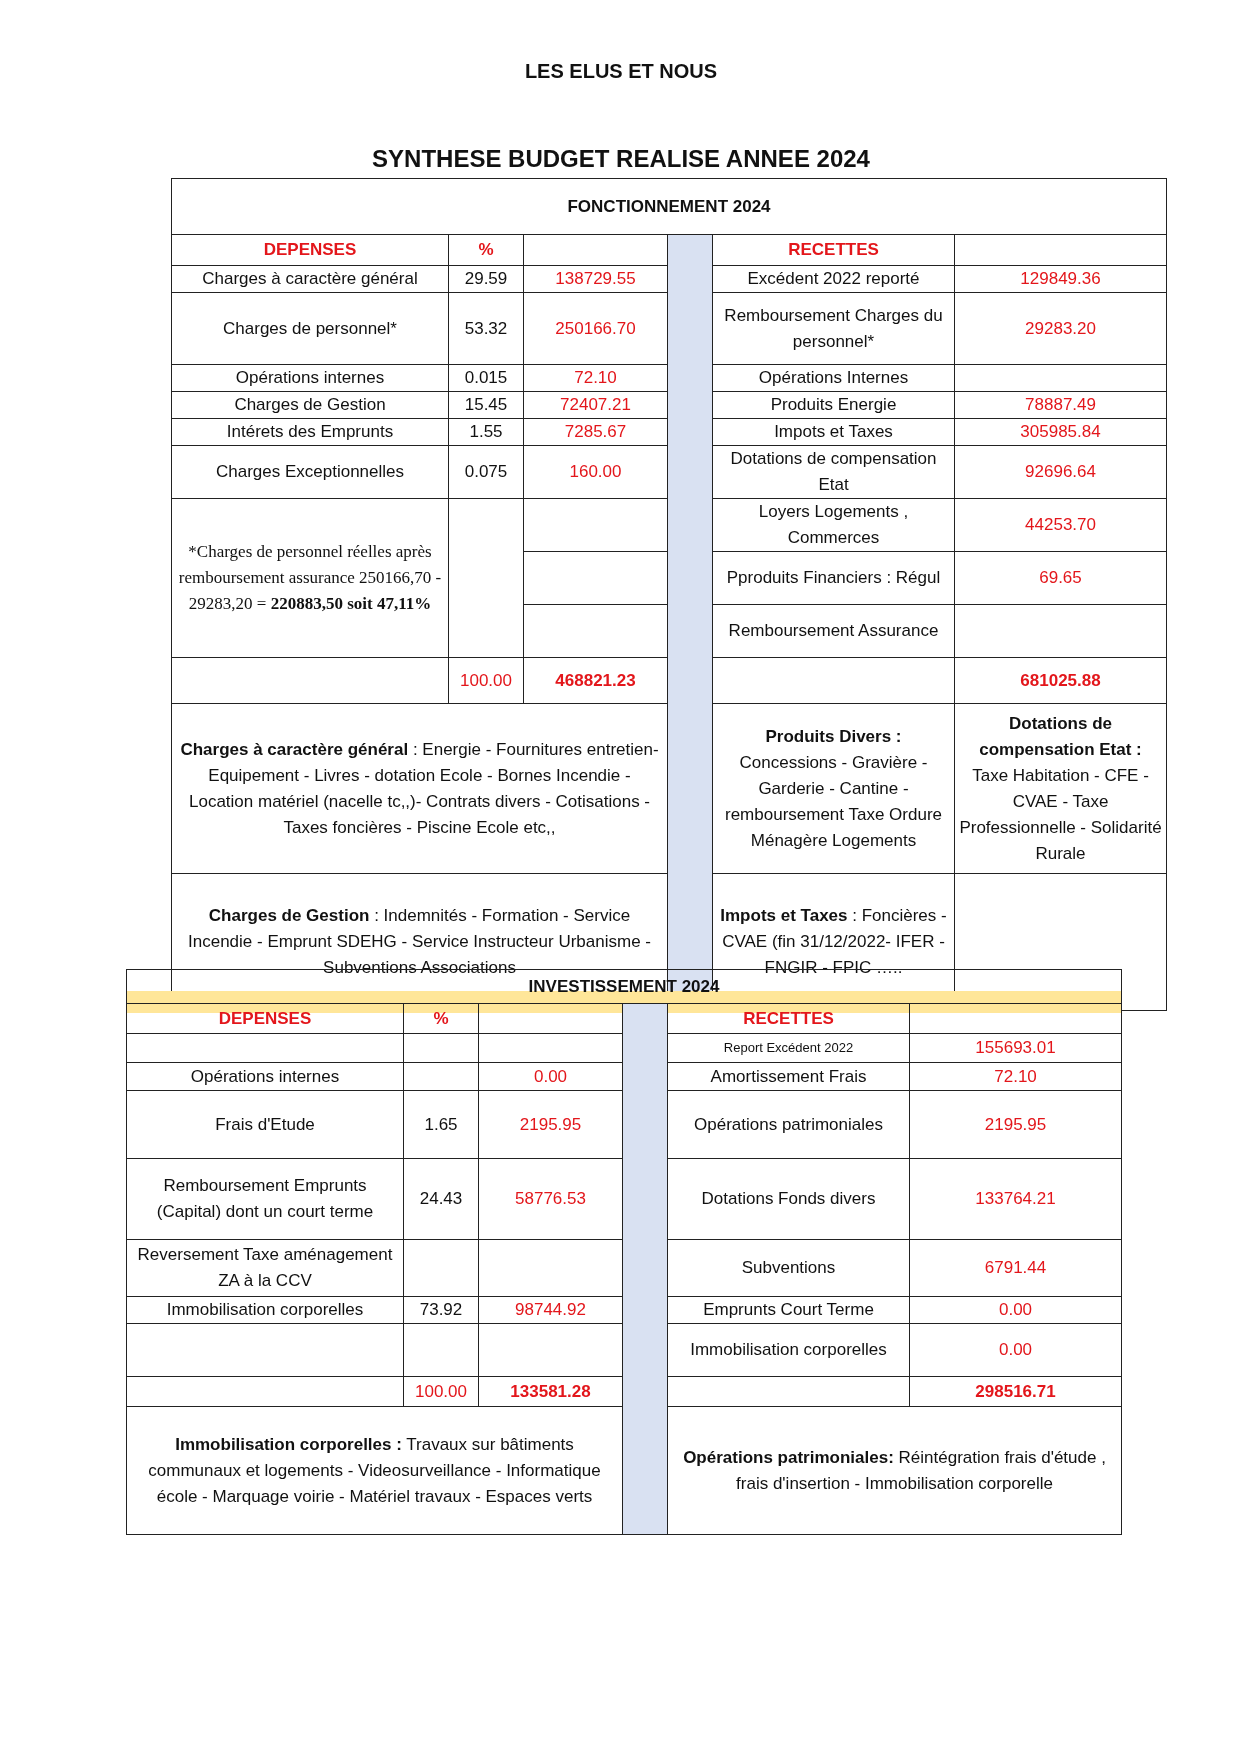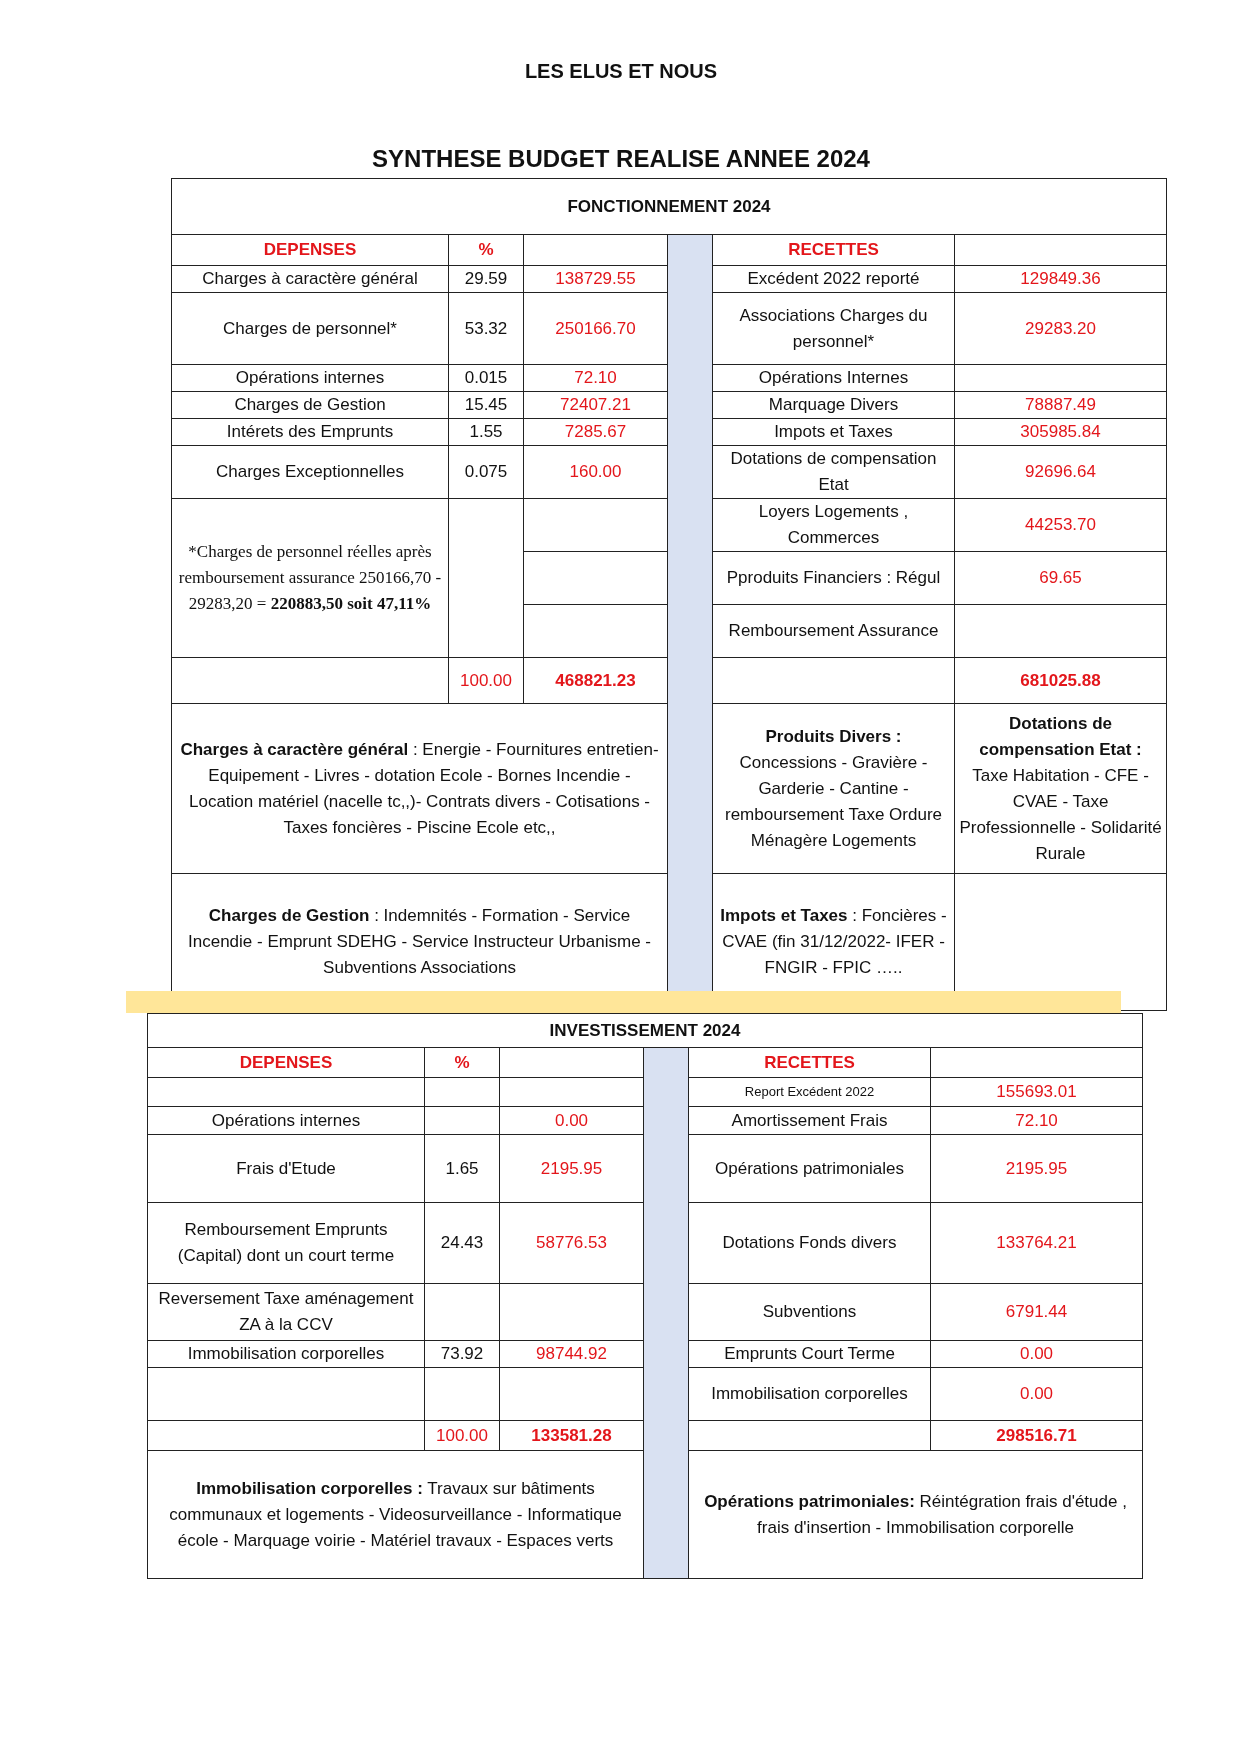--- a/index.html
+++ b/index.html
@@ -50,35 +50,35 @@
     <td>Charges à caractère général</td>
     <td>29.59</td>
     <td class="red">138729.55</td>
     <td>Excédent 2022 reporté</td>
     <td class="red">129849.36</td>
   </tr>
   <tr style="height:72px">
     <td>Charges de personnel*</td>
     <td>53.32</td>
     <td class="red">250166.70</td>
-    <td>Associations Charges du personnel*</td>
+    <td>Remboursement Charges du personnel*</td>
     <td class="red">29283.20</td>
   </tr>
   <tr style="height:26px">
     <td>Opérations internes</td>
     <td>0.015</td>
     <td class="red">72.10</td>
     <td>Opérations Internes</td>
     <td class="red"></td>
   </tr>
   <tr style="height:27px">
     <td>Charges de Gestion</td>
     <td>15.45</td>
     <td class="red">72407.21</td>
-    <td>Marquage Divers</td>
+    <td>Produits Energie</td>
     <td class="red">78887.49</td>
   </tr>
   <tr style="height:27px">
     <td>Intérets des Emprunts</td>
     <td>1.55</td>
     <td class="red">7285.67</td>
     <td>Impots et Taxes</td>
     <td class="red">305985.84</td>
   </tr>
   <tr style="height:52px">
@@ -120,21 +120,21 @@
   <tr style="height:137px">
     <td colspan="3" class="desc"><b>Charges de Gestion</b><span> : Indemnités - Formation - Service Incendie - Emprunt SDEHG - Service Instructeur Urbanisme - Subventions Associations</span></td>
     <td class="desc"><b>Impots et Taxes</b><span> : Foncières -CVAE (fin 31/12/2022- IFER -FNGIR - FPIC …..</span></td>
     <td></td>
   </tr>
 </tbody>
   </table>
 
 <div class="yellow" style="position:absolute; left:126px; width:995px; top:991px; height:22px;"></div>
 
-<table class="budget" style="top:1013px;margin-left:21px;">
+<table class="budget" style="top:969px;">
   <colgroup>
     <col style="width:277px">
       <col style="width:75px">
       <col style="width:144px">
       <col style="width:45px">
       <col style="width:242px">
       <col style="width:212px">
   </colgroup>
   <tbody>
       <tr style="height:34px">

